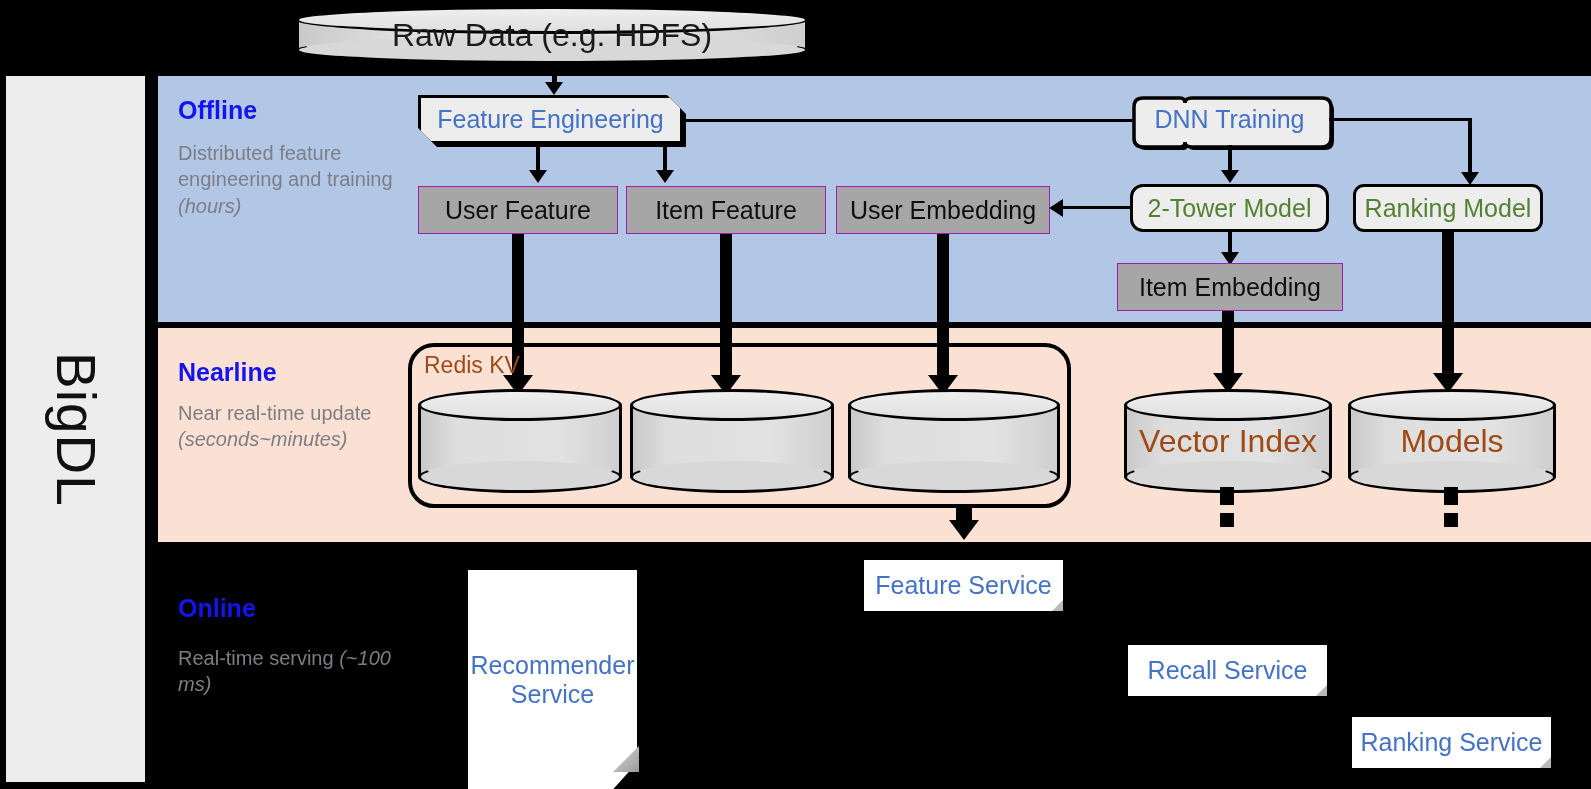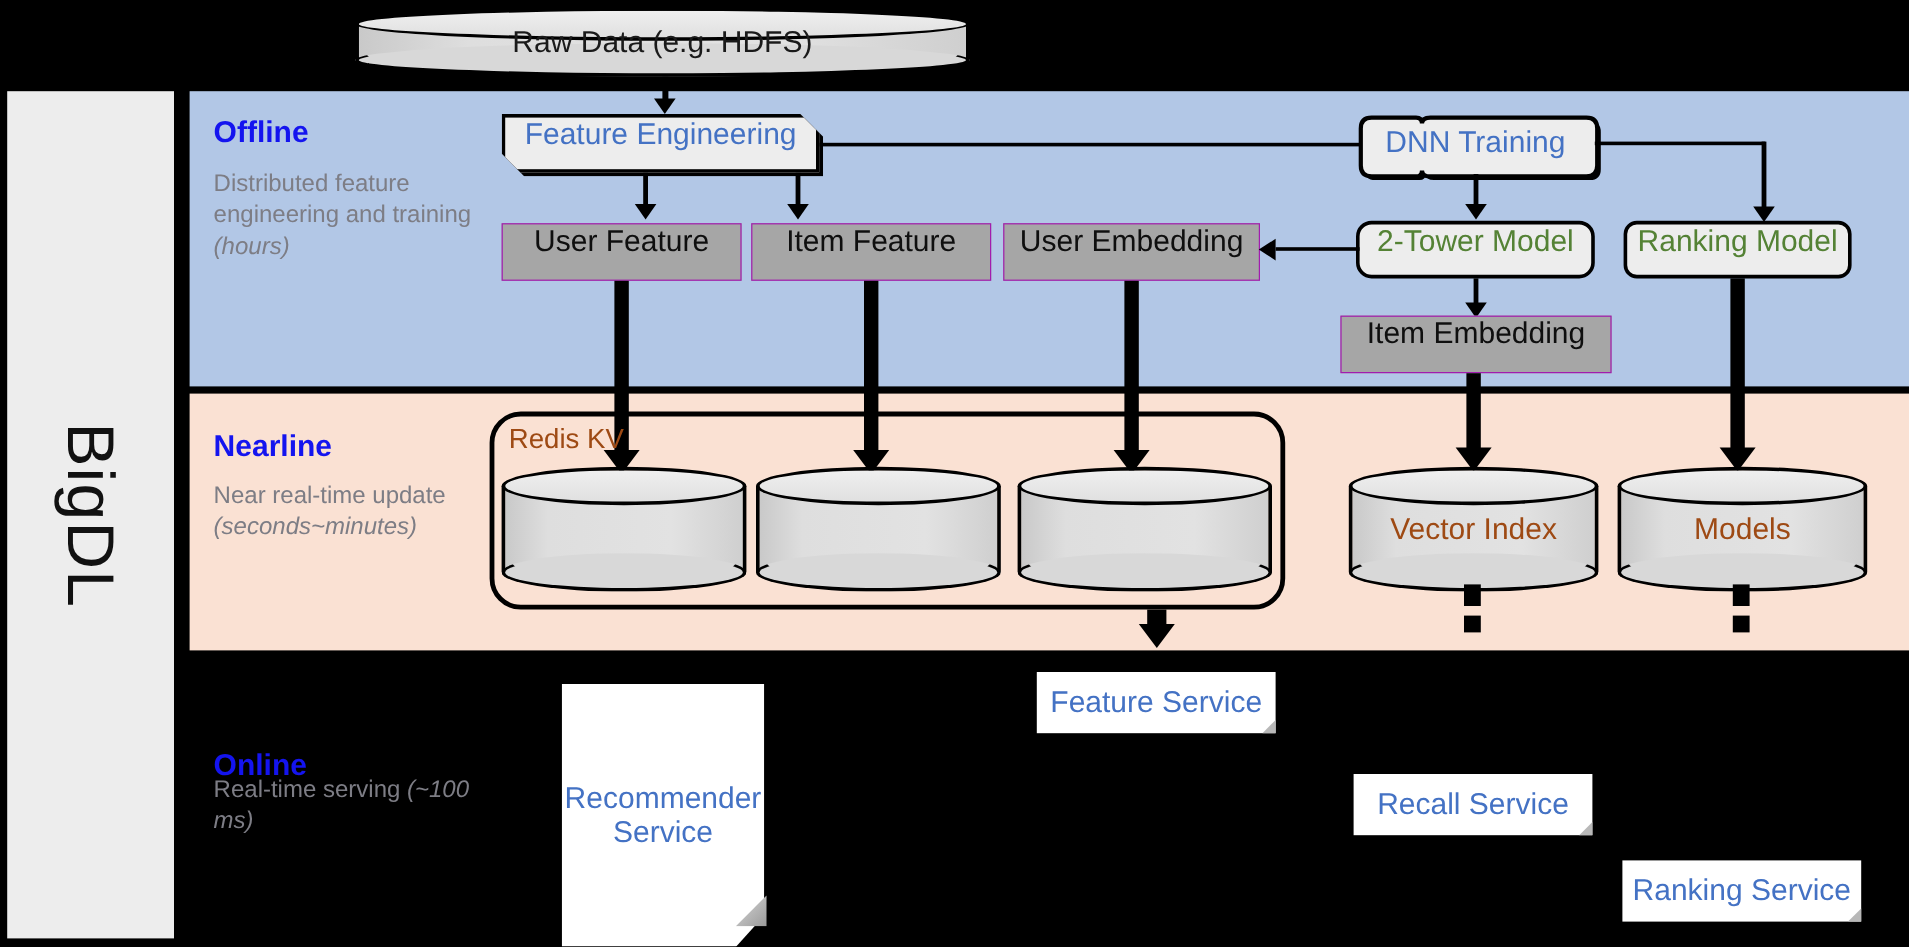--- a/index.html
+++ b/index.html
@@ -35,27 +35,27 @@
   }
 
   
   .stage-title{position:absolute;color:#1414ef;font-size:25px;font-weight:700;white-space:nowrap;}
   .stage-desc{position:absolute;color:#7d7d85;font-size:20px;line-height:1.32;width:225px;}
   .stage-desc i{font-style:italic;}
   #lbl-offline-title{left:178px;top:96px;}
   #lbl-offline-desc{left:178px;top:140px;}
   #lbl-nearline-title{left:178px;top:358px;}
   #lbl-nearline-desc{left:178px;top:400px;}
-  #lbl-online-title{left:178px;top:624px;}
+  #lbl-online-title{left:178px;top:594px;}
   #lbl-online-desc{left:178px;top:645px;}
   #lbl-online-title,#lbl-online-desc{color:#1414ef;}
   #lbl-online-desc{color:#7d7d85;}
 
   
-  .node{position:absolute;box-sizing:border-box;display:flex;justify-content:center;text-align:center;}
+  .node{position:absolute;box-sizing:border-box;display:flex;align-items:center;justify-content:center;text-align:center;}
 
   
   .box-grey{
     background:#a6a6a6;border:1px solid #a21caf;color:#0f0f0f;
     font-size:25px;
   }
   
   .box-proc{
     background:#ededed;border:3px solid #000;border-radius:13px;
     font-size:25px;
@@ -94,21 +94,21 @@
     border:3px solid #000;border-radius:50%;box-sizing:border-box;
   }
   .cyl .bot{
     position:absolute;left:0;right:0;bottom:0;
     background:#d8d8d8;border:3px solid #000;border-radius:50%;box-sizing:border-box;
     border-top-color:transparent;
   }
   .cyl .cap-label{
     position:absolute;left:0;right:0;top:0;bottom:0;
     display:flex;align-items:center;justify-content:center;
-    font-size:25px;color:#1a1a1a;z-index:3;
+    font-size:32px;color:#1a1a1a;z-index:3;
   }
   .cyl-label-brown .cap-label{color:#9e4a14;}
 
   
   #redis-container{
     position:absolute;left:408px;top:343px;width:663px;height:165px;
     border:4px solid #000;border-radius:26px;box-sizing:border-box;
   }
   #redis-kv-label{
     position:absolute;left:424px;top:352px;color:#9e4a14;font-size:23px;

